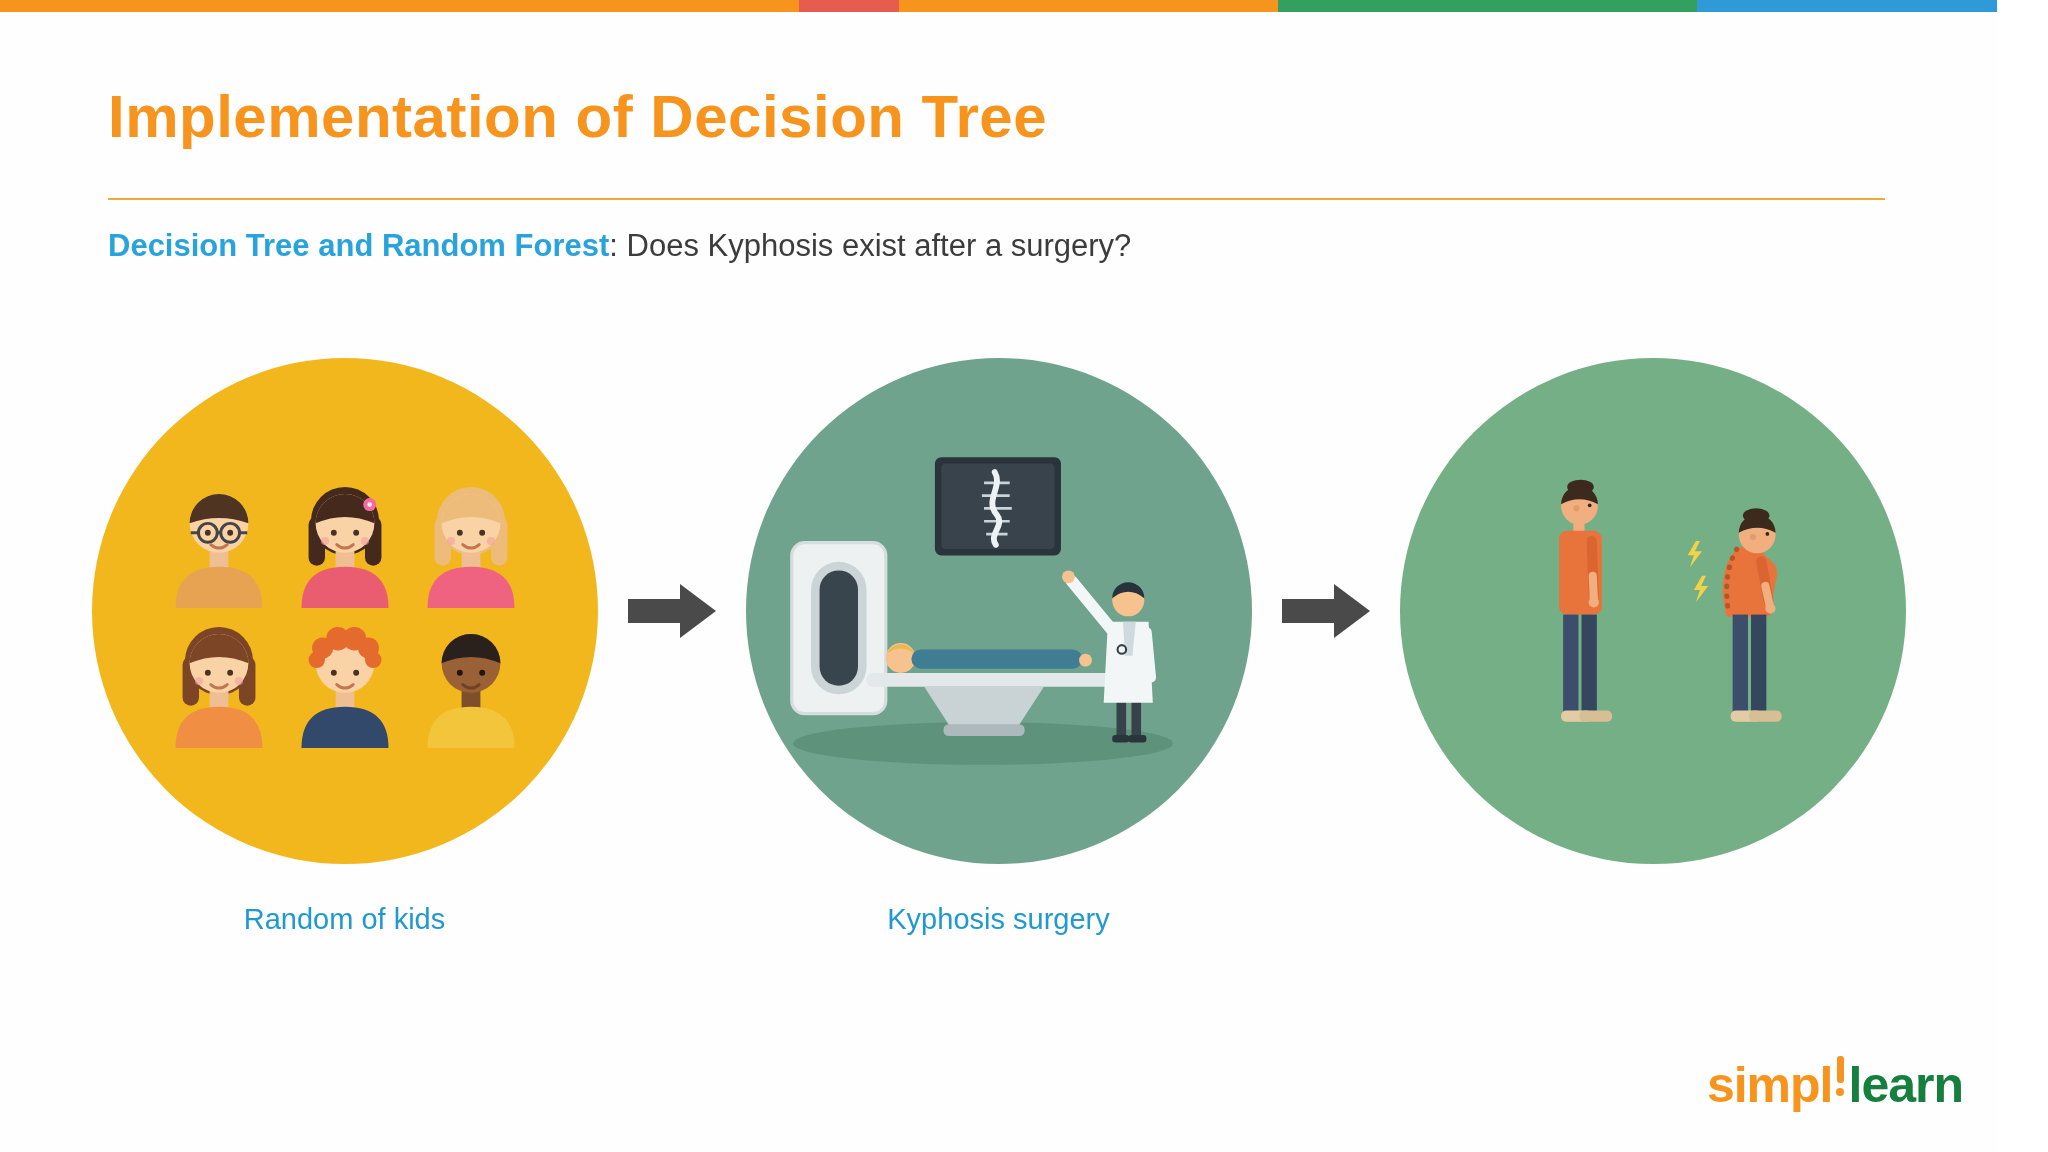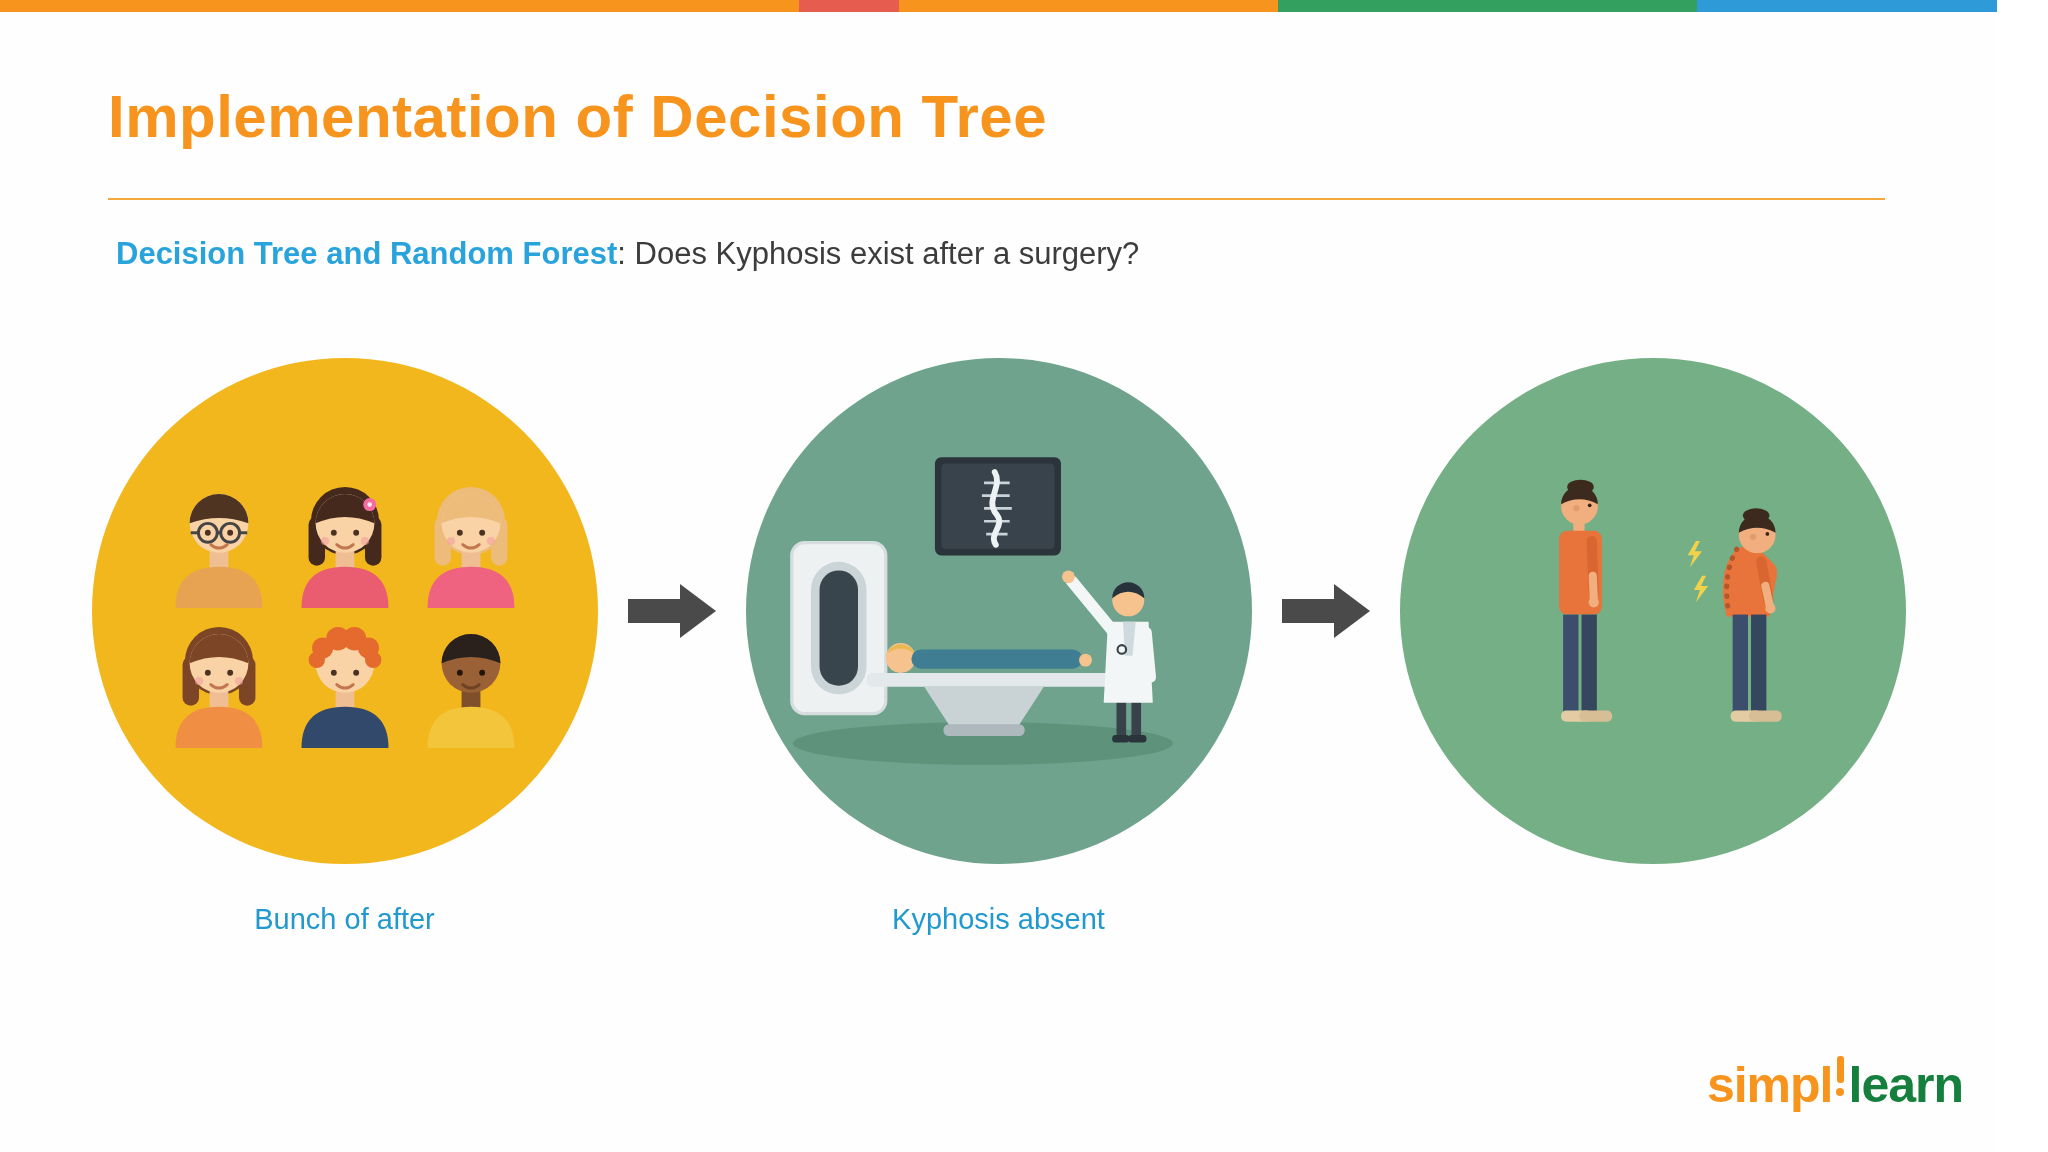--- a/index.html
+++ b/index.html
@@ -11,21 +11,21 @@
   .top-bar{position:absolute;top:0;left:0;right:0;height:12px;display:flex;}
   .top-bar .seg{height:100%;}
   .seg-1{width:40%;background:#F7941E;}
   .seg-2{width:5%;background:#E65C4F;}
   .seg-3{width:19%;background:#F7941E;}
   .seg-4{width:21%;background:#33A05F;}
   .seg-5{width:15%;background:#2E9BD8;}
 
   .title{position:absolute;left:108px;top:82px;margin:0;font-size:60px;font-weight:bold;color:#F7941E;letter-spacing:.5px;}
   .divider{position:absolute;left:108px;right:112px;top:198px;height:2px;background:#F3A83A;}
-  .subtitle{position:absolute;left:108px;top:228px;margin:8px;font-size:31px;color:#3C3C3C;}
+  .subtitle{position:absolute;left:108px;top:228px;margin:0;font-size:31px;color:#3C3C3C;}
   .subtitle-lead{color:#29A3DC;font-weight:bold;}
 
   .flow{position:absolute;top:358px;left:0;right:0;display:flex;justify-content:center;align-items:flex-start;}
   .step{display:flex;flex-direction:column;align-items:center;width:506px;}
   .circle{width:506px;height:506px;border-radius:50%;display:flex;align-items:center;justify-content:center;overflow:hidden;}
   .circle-kids{background:#F2B71C;}
   .circle-surgery{background:#6FA38D;}
   .circle-predict{background:#74AF85;}
   .step-label{margin-top:36px;font-size:29px;line-height:1.32;color:#2199CF;text-align:center;}
   .step-label.narrow{max-width:330px;}
@@ -156,21 +156,21 @@
             <path d="M13 114 Q13 79 50 79 Q87 79 87 114 Z" fill="#F3C53A"></path>
             <circle cx="50" cy="42" r="25" fill="#9A6137"></circle>
             <path d="M25 42 A25 25 0 0 1 75 42 Q50 31 25 42 Z" fill="#2A211C"></path>
             <circle cx="40.5" cy="50" r="2.5" fill="#241509"></circle>
             <circle cx="59.5" cy="50" r="2.5" fill="#241509"></circle>
             <path d="M43 60 Q50 66 57 60" stroke="#6E4223" stroke-width="2.5" fill="none" stroke-linecap="round"></path>
           </svg>
 
         </div>
       </div>
-      <div class="step-label">Bunch of after</div>
+      <div class="step-label">Random of kids</div>
     </div>
 
     <div class="arrow">
       <span class="arrow-shaft"></span>
       <span class="arrow-head"></span>
     </div>
 
     <div class="step">
       <div class="circle circle-surgery">
         <svg class="scene-svg" viewBox="0 0 440 320" width="470" height="342">
@@ -216,21 +216,21 @@
             <path d="M336 170 L348 170 L345 202 L338 202 Z" fill="#CFDADF"></path>
             <path d="M326 178 L288 132" stroke="#F3F6F7" stroke-width="11" stroke-linecap="round"></path>
             <circle cx="285" cy="128" r="6" fill="#F6C28E"></circle>
             <path d="M358 180 L362 222" stroke="#F3F6F7" stroke-width="10" stroke-linecap="round"></path>
             <circle cx="341" cy="150" r="15" fill="#F6C28E"></circle>
             <path d="M326 148 A15 15 0 0 1 356 148 Q341 136 326 148 Z" fill="#27323A"></path>
             <circle cx="335" cy="196" r="4" fill="none" stroke="#37424A" stroke-width="2"></circle>
           </g>
         </svg>
       </div>
-      <div class="step-label">Kyphosis absent</div>
+      <div class="step-label">Kyphosis surgery</div>
     </div>
 
     <div class="arrow">
       <span class="arrow-shaft"></span>
       <span class="arrow-head"></span>
     </div>
 
     <div class="step">
       <div class="circle circle-predict">
         <svg class="scene-svg" viewBox="0 0 440 330" width="450" height="337">

